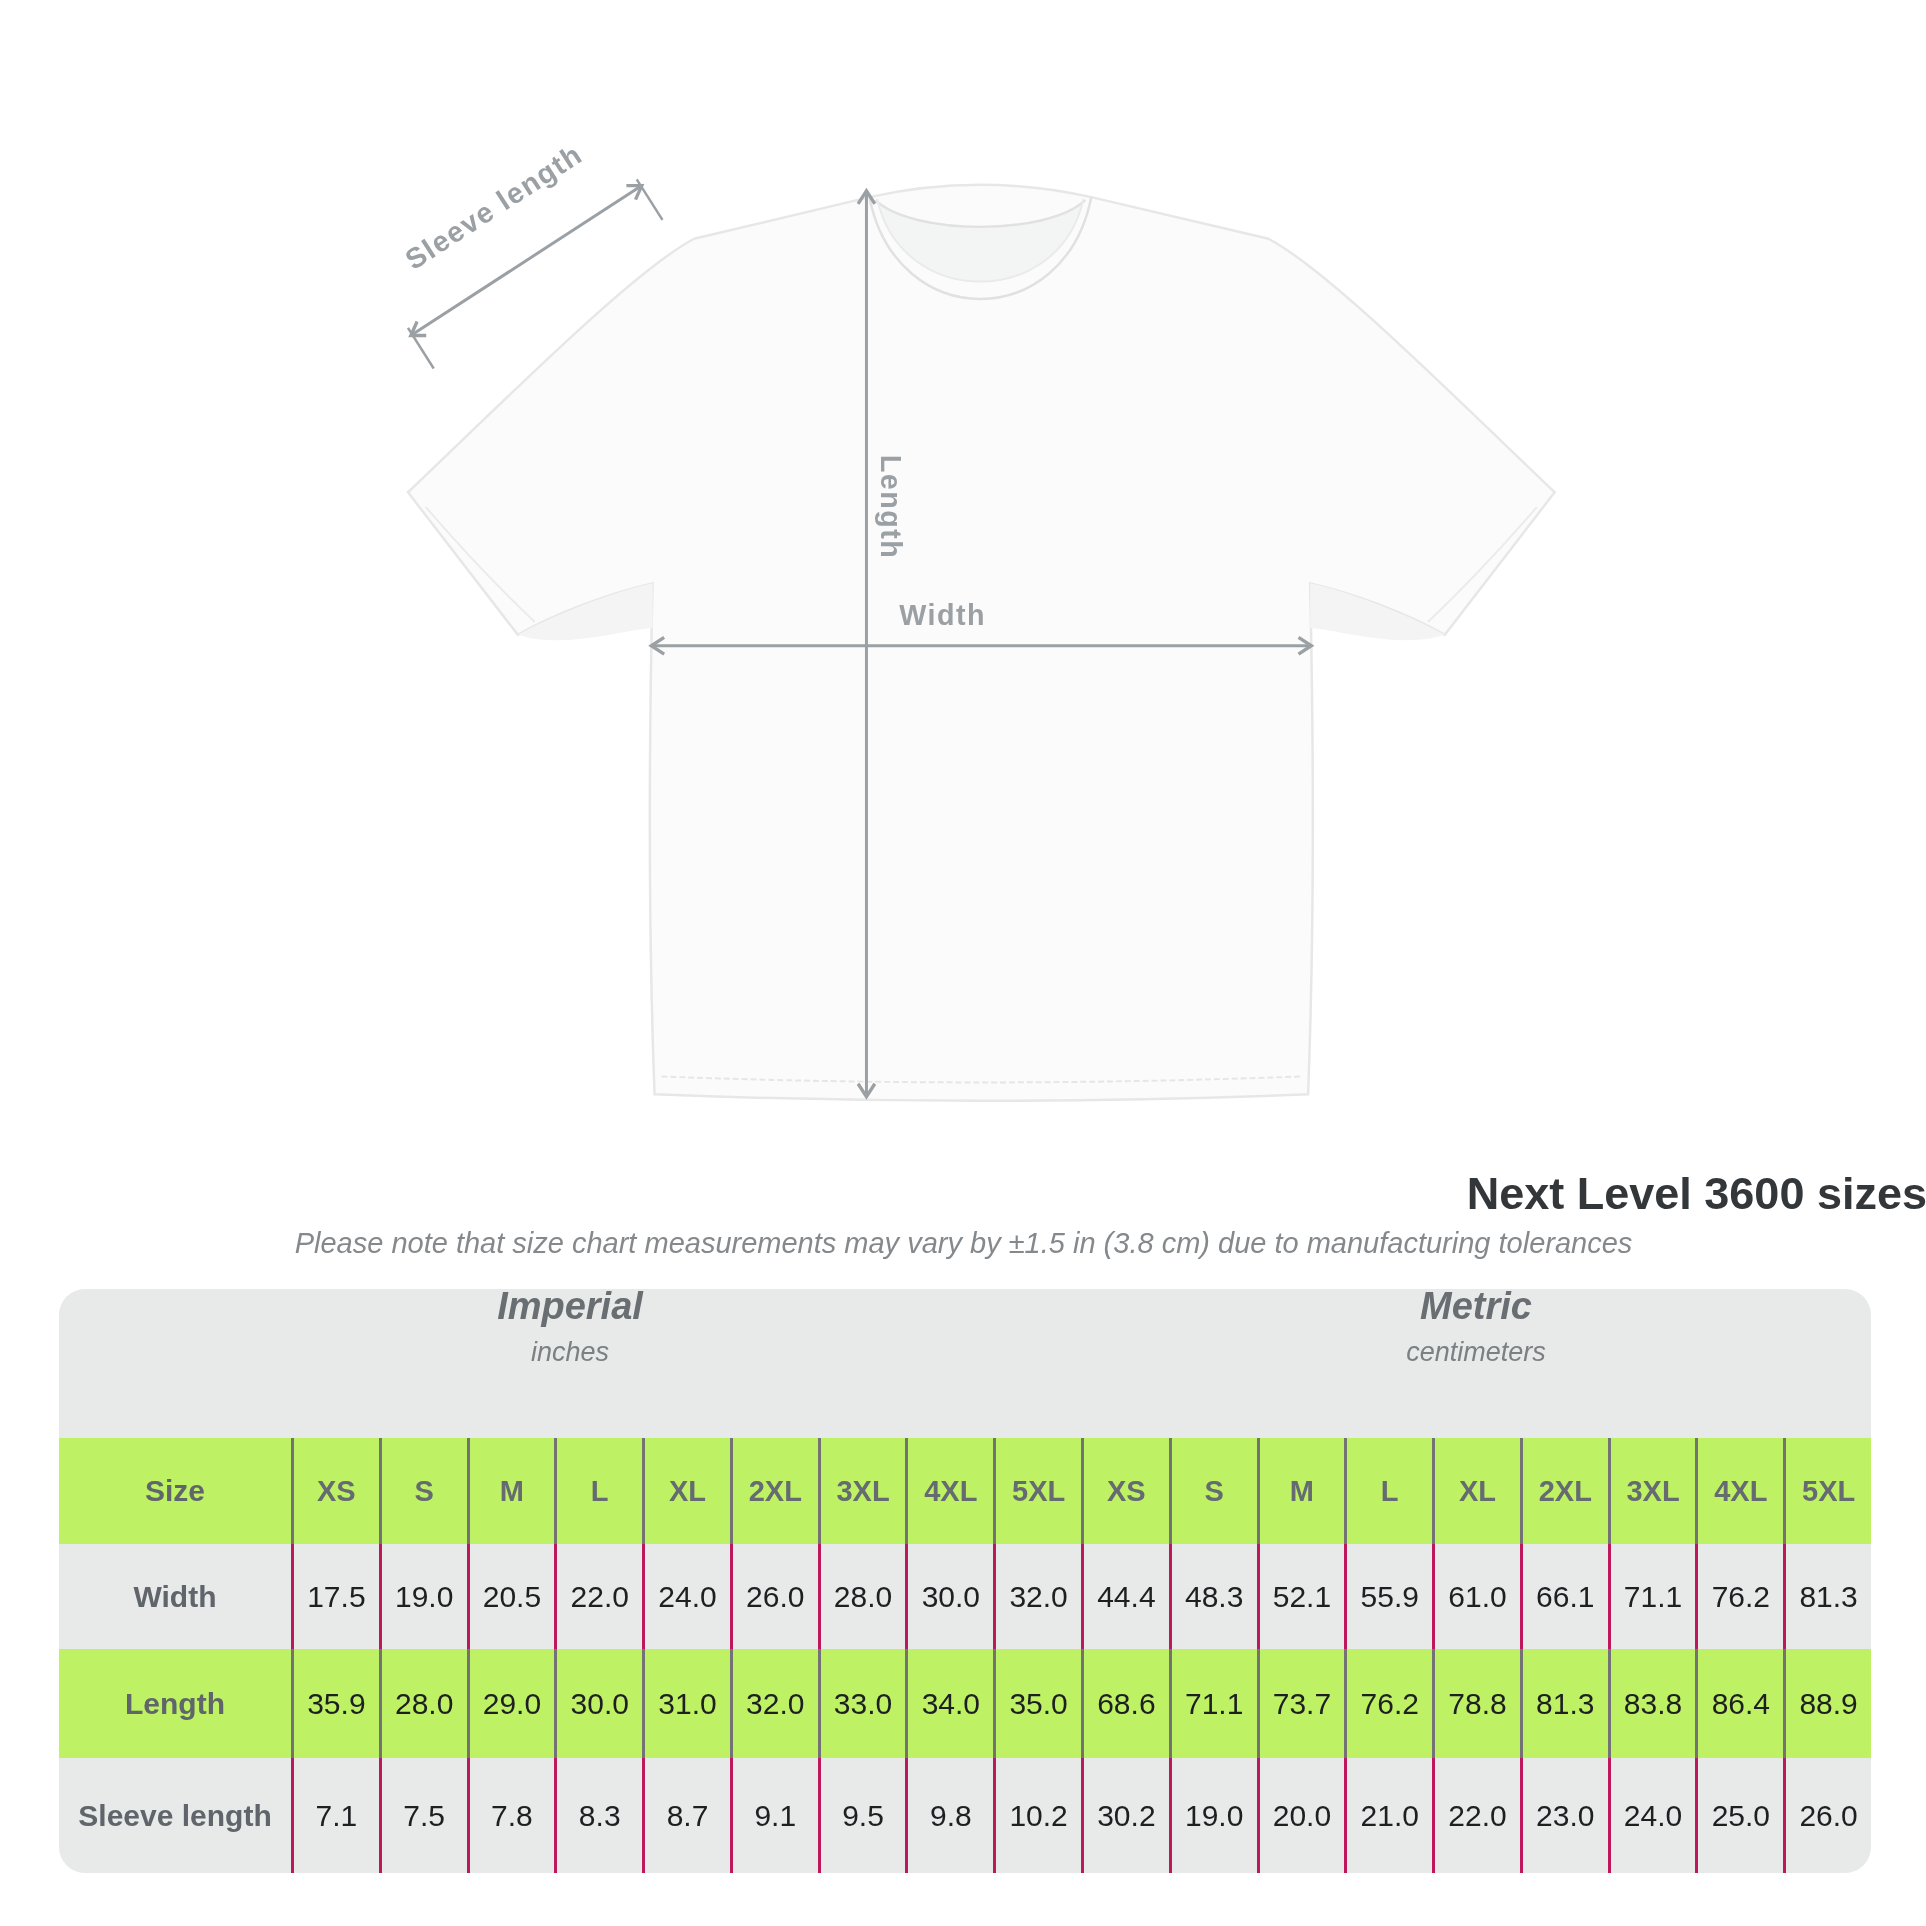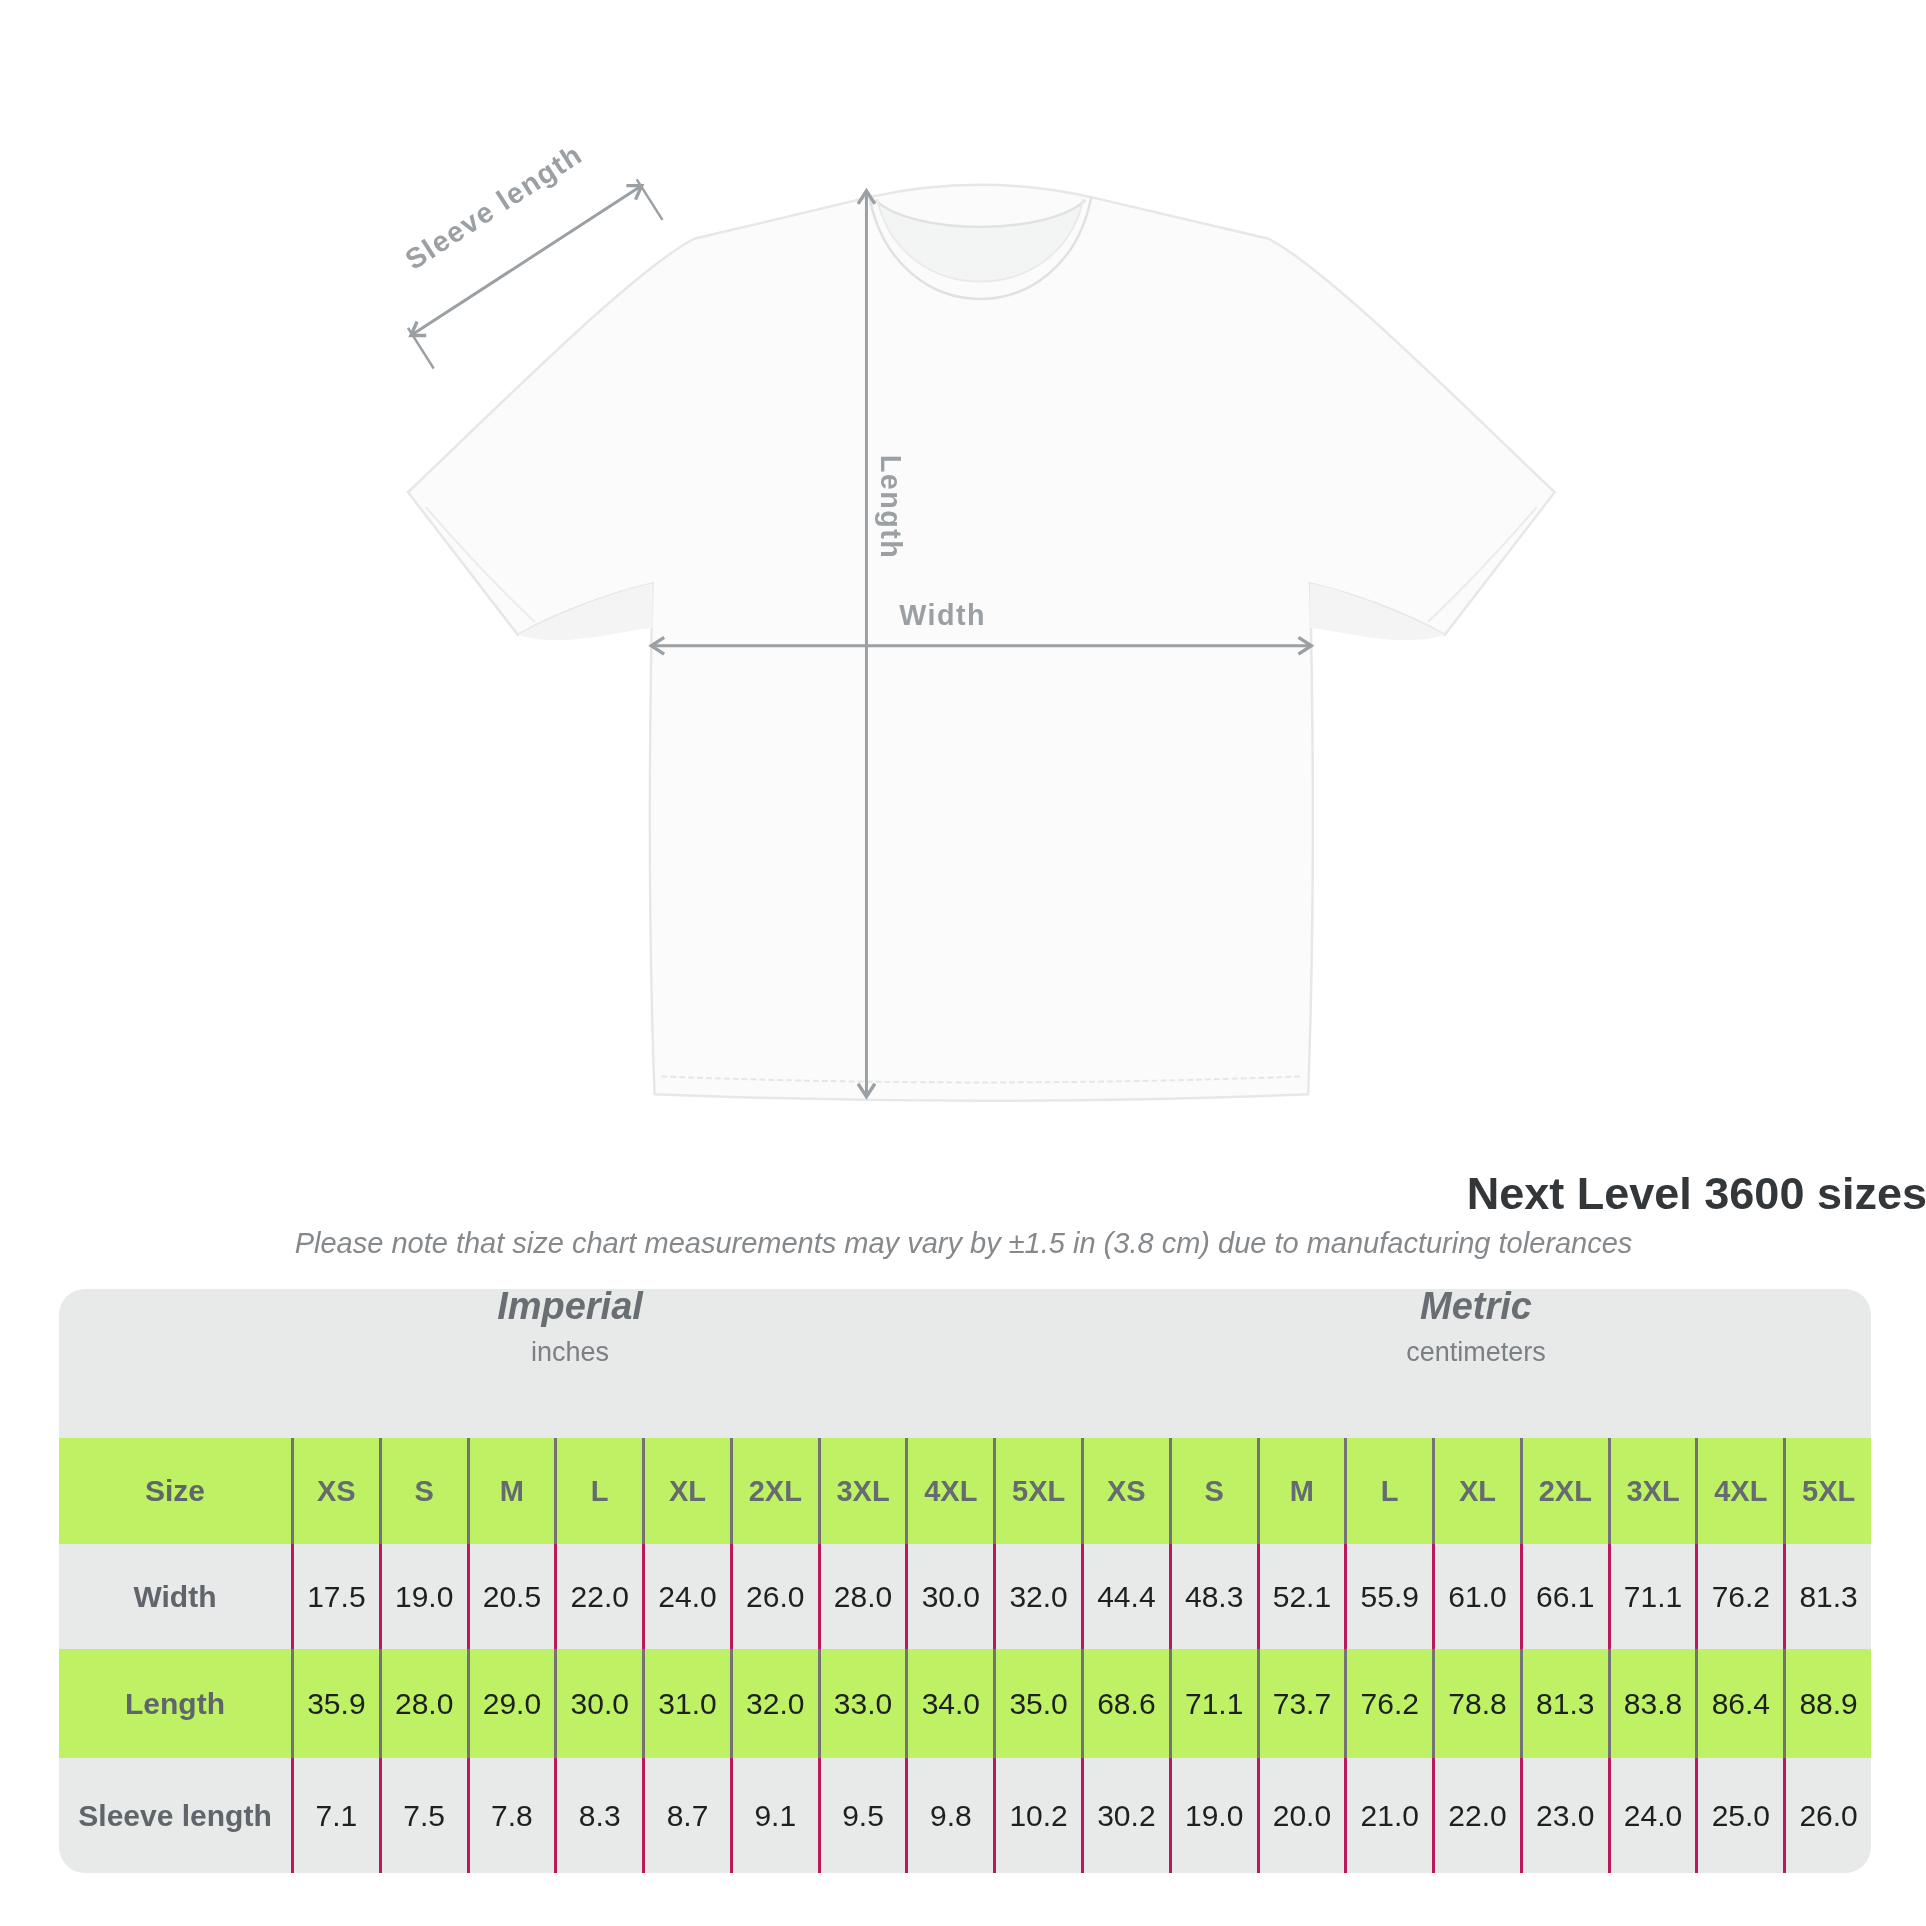--- a/index.html
+++ b/index.html
@@ -18,21 +18,21 @@
   
   .size-table{position:absolute;left:59px;top:1289px;width:1812px;}
   .trow{display:grid;grid-template-columns:232px repeat(18,1fr);align-items:stretch;}
   .trow>div{display:flex;align-items:center;justify-content:center;}
 
   .band{display:grid;grid-template-columns:1022px 1fr;background:#e8e9e9;
         border-radius:26px 26px 0 0;height:149px;}
   .band>div{display:flex;flex-direction:column;align-items:center;justify-content:flex-start;
             gap:9px;transform:translateY(-4px);}
   .band .uname{font-size:38px;font-weight:bold;font-style:italic;color:#686e72;}
-  .band .uunit{font-size:27px;color:#7b8084;}
+  .band .uunit{font-size:27px;font-style:italic;color:#7b8084;}
 
   .hrow{height:106px;background:#fff;}
   .r1{height:105px;}
   .r2{height:109px;}
   .r3{height:115px;border-radius:0 0 26px 26px;}
   .white{background:#bef264;}
   .gray{background:#e8e9e9;}
   .white>div+div{border-left:3px solid #737373;}
   .gray>div+div{border-left:3px solid #be185d;}
 

